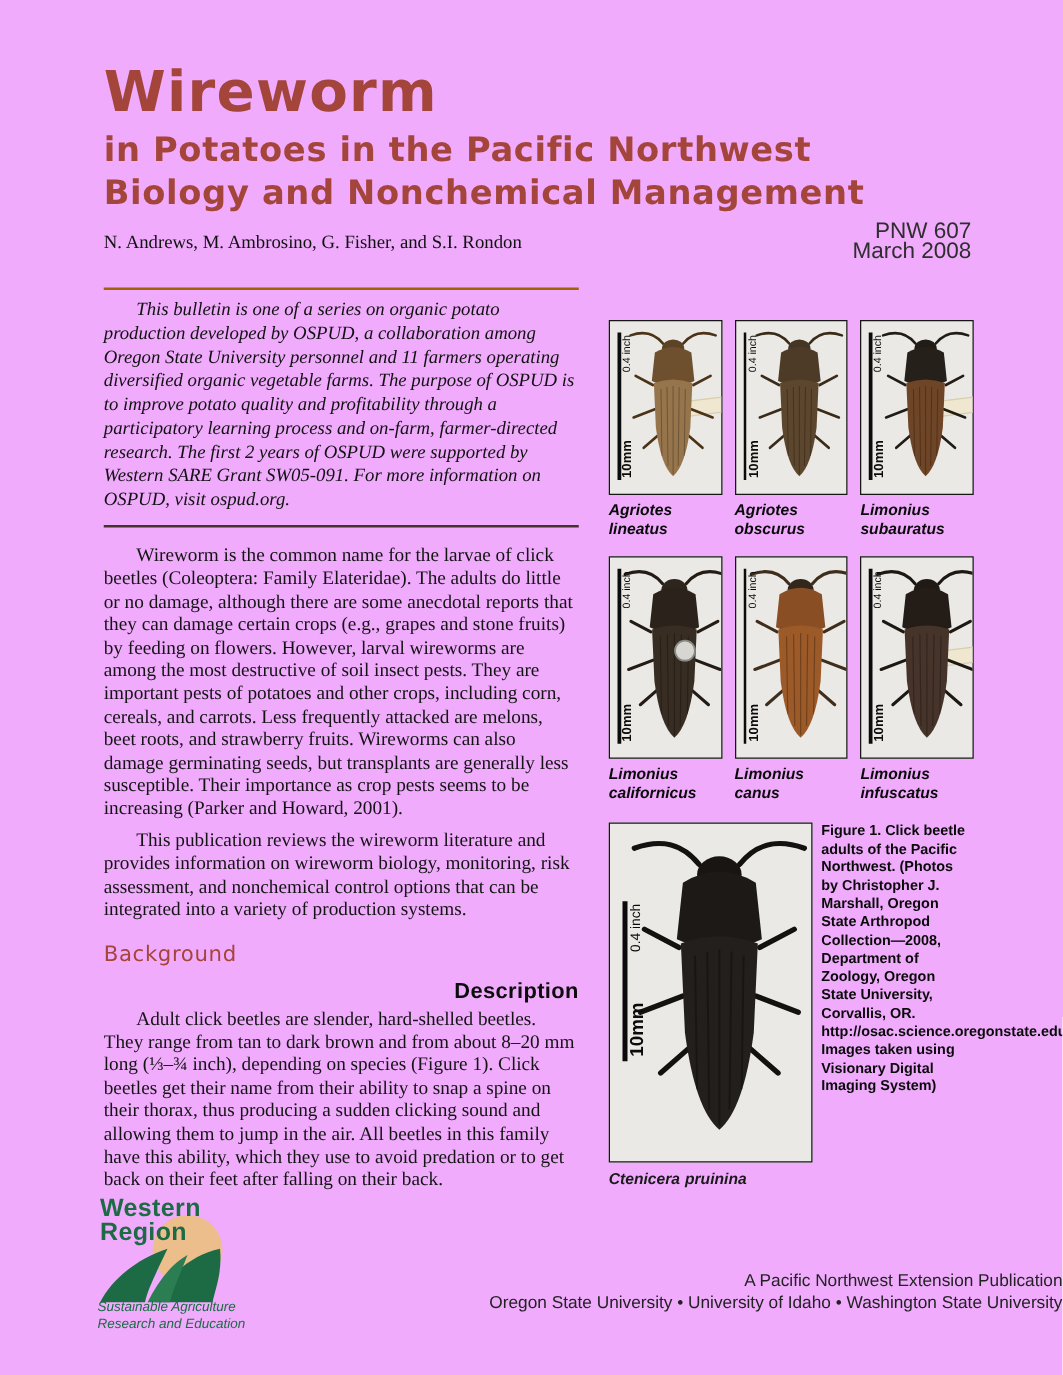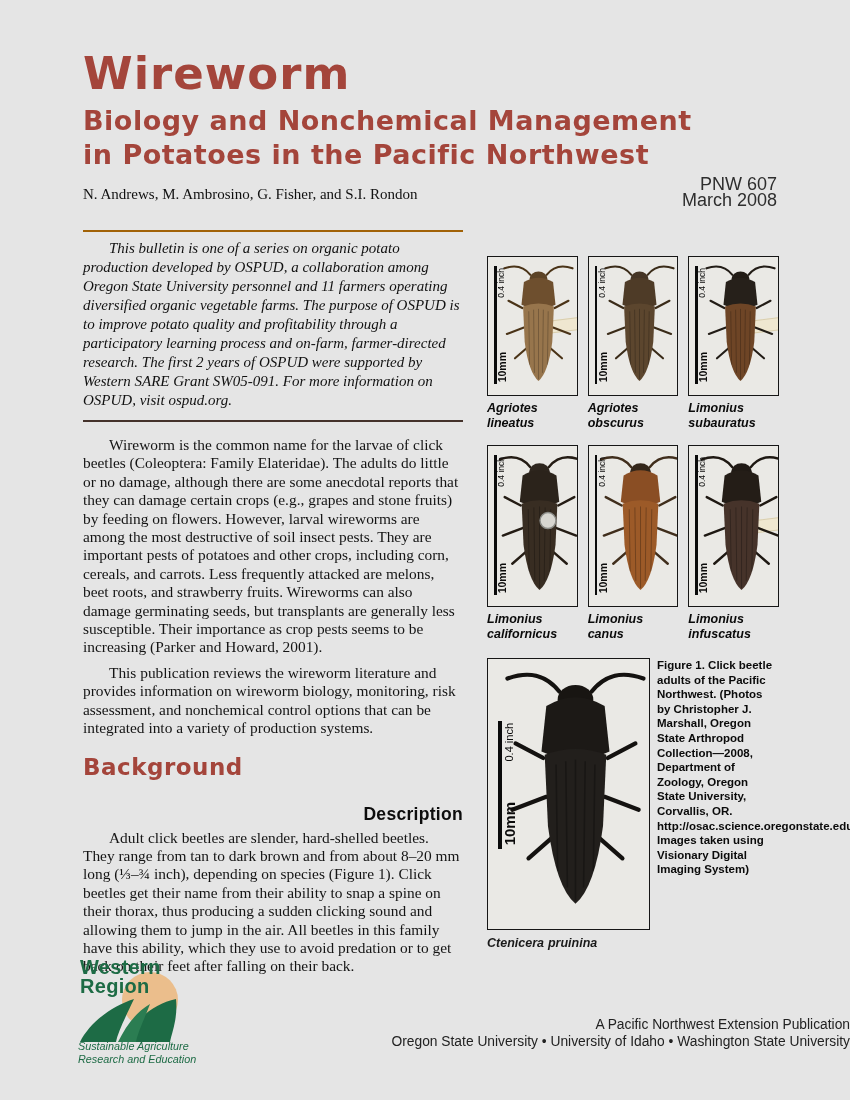--- a/index.html
+++ b/index.html
@@ -1,18 +1,18 @@
 <!DOCTYPE html>
 <html style="--accent: #A4453B; --logo-green: #1D6B45;"><head>
 <meta charset="utf-8">
 <style>
   * { margin:0; padding:0; box-sizing:border-box; }
   html,body { background:#ffffff; }
   .page {
-    position:relative; width:850px; height:1100px; background:#e5e5e5;
+    position:relative; width:850px; height:1100px; background:#f0abfc;
     font-family:"Liberation Serif", serif; color:#1a1a1a; overflow:hidden;
   }
   
   .header { position:absolute; left:83px; top:50px; width:694px; }
   .title {
     font-family:"DejaVu Sans", sans-serif; font-weight:bold;
     font-size:45px; line-height:48px; color:var(--accent,#A4453B); letter-spacing:1px;
   }
   .subtitle {
     font-family:"DejaVu Sans", sans-serif; font-weight:bold;
@@ -26,22 +26,22 @@
   }
   
   .left-col { position:absolute; left:83px; top:230px; width:380px; }
   .intro {
     border-top:2px solid #a16207; border-bottom:2px solid #44322b;
     padding:7px 0 10px; font-style:italic; font-size:15px; line-height:19px; color:#111;
   }
   .intro p, .body-par { text-indent:26px; }
   .body-par { font-size:15.4px; line-height:18.4px; margin-top:7px; color:#141414; }
   .h-background {
-    font-family:"DejaVu Sans", sans-serif; font-weight:bold; font-size:23px;
-    color:var(--accent,#A4453B); margin:16px 0 24px; letter-spacing:0.5px;
+    font-family:"DejaVu Sans", sans-serif; font-weight:normal; font-size:17px;
+    color:var(--accent,#A4453B); margin:16px 0 8px; letter-spacing:0.5px;
   }
   .h-description {
     font-family:"Liberation Sans", sans-serif; font-weight:bold; font-size:17.5px;
     color:#0d0d0d; margin:0 0 4px; letter-spacing:0.3px;text-align:right;
   }
   
   .right-col { position:absolute; left:487px; top:256px; width:292px; }
   .fig-grid { display:grid; grid-template-columns:repeat(3,1fr); column-gap:10px; }
   .fig-grid.row2 { margin-top:14px; }
   .photo {
@@ -94,22 +94,22 @@
   }
 </style>
 </head>
 <body>
 
 <div class="page">
 
   <div class="header">
     <div class="title">Wireworm</div>
     <div class="subtitle">
+      <div>in Potatoes in the Pacific Northwest</div>
       <div>Biology and Nonchemical Management</div>
-      <div>in Potatoes in the Pacific Northwest</div>
     </div>
     <div class="byline-row">
       <div class="authors">N. Andrews, M. Ambrosino, G. Fisher, and S.I. Rondon</div>
       <div class="pubinfo">
         <div>PNW 607</div>
         <div>March 2008</div>
       </div>
     </div>
   </div>
 

